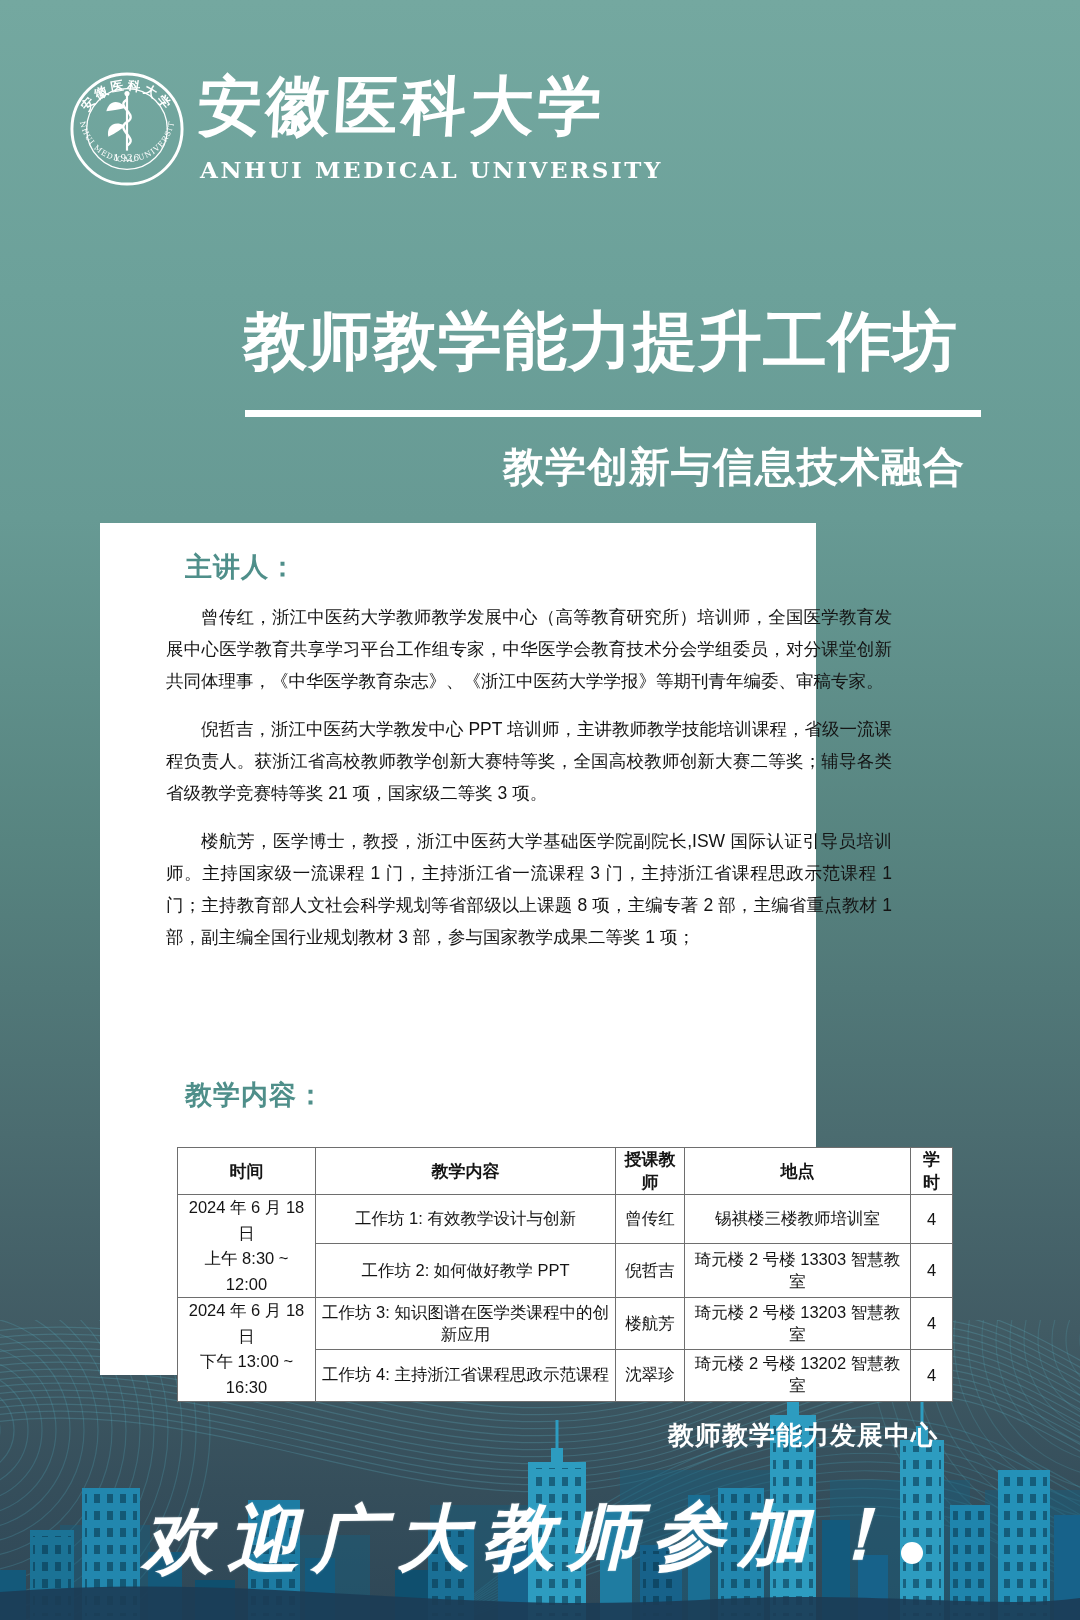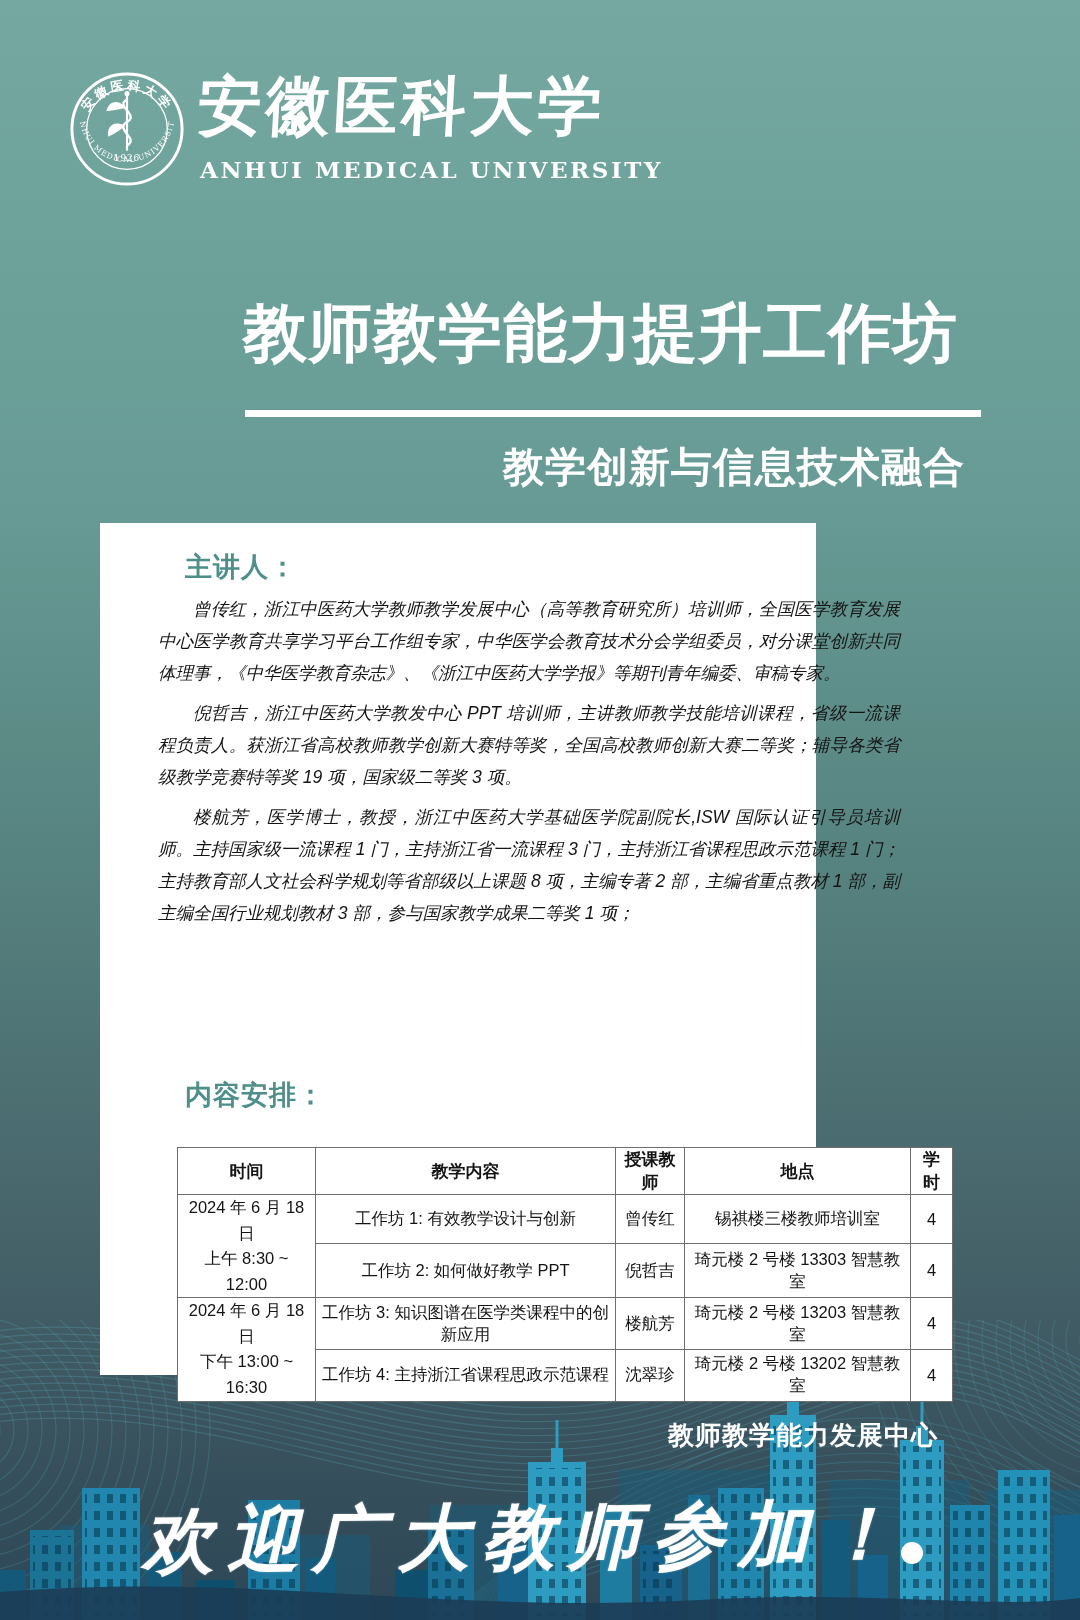--- a/index.html
+++ b/index.html
@@ -16,40 +16,40 @@
     font-family:"DejaVu Serif",serif;font-weight:900;font-size:64px;letter-spacing:4px;line-height:1;
     transform:skewX(-3deg);
   }
   .uni-en{
     position:absolute;left:200px;top:156px;color:#fff;
     font-family:"DejaVu Serif",serif;font-weight:700;font-size:23px;letter-spacing:2.6px;
   }
   
   .banner{position:absolute;left:0;top:0;width:100%;z-index:2;}
   .title{
-    position:absolute;right:122px;top:290px;margin:0;color:#fff;
+    position:absolute;right:122px;top:298px;margin:0;color:#fff;
     font-size:64px;font-weight:900;letter-spacing:1px;white-space:nowrap;
   }
   .rule{position:absolute;left:245px;top:410px;width:736px;height:7px;background:#fff;}
   .subtitle{
     position:absolute;right:99px;top:424px;margin:16px;color:#fff;
     font-size:41px;font-weight:600;letter-spacing:1px;white-space:nowrap;
   }
   
   .card{
     position:absolute;left:100px;top:523px;width:716px;height:852px;background:#ffffff;z-index:3;
   }
   .sec{margin:0;position:absolute;color:#4f8f8a;font-size:27px;font-weight:800;letter-spacing:1px;}
   .sec.speakers{left:85px;top:26px;}
   .sec.schedule{left:85px;top:554px;}
   .paras{
     position:absolute;left:50px;top:62px;width:758px;
     font-size:17.5px;line-height:32px;color:#141414;text-align:justify;
   }
-  .paras p{margin:8px;text-indent:2em;font-style:italic;}
+  .paras p{margin:16px;text-indent:2em;}
   table.sched{
     position:absolute;left:53px;top:624px;width:775px;border-collapse:collapse;table-layout:fixed;
     background:#fff;color:#141414;margin-left:24px;
   }
   table.sched th,table.sched td{
     border:1px solid #6e6e6e;text-align:center;vertical-align:middle;padding:0 4px;
   }
   table.sched th{font-size:17px;font-weight:700;height:40px;}
   table.sched td{font-size:16.5px;height:40px;}
   td.timecell div{line-height:1.55;font-size:16.5px;}
@@ -223,24 +223,24 @@
   <div class="banner">
     <h1 class="title">教师教学能力提升工作坊</h1>
     <div class="rule"></div>
     <h2 class="subtitle">教学创新与信息技术融合</h2>
   </div>
 
   <section class="card">
     <h3 class="sec speakers">主讲人：</h3>
     <div class="paras">
         <p>曾传红，浙江中医药大学教师教学发展中心（高等教育研究所）培训师，全国医学教育发展中心医学教育共享学习平台工作组专家，中华医学会教育技术分会学组委员，对分课堂创新共同体理事，《中华医学教育杂志》、《浙江中医药大学学报》等期刊青年编委、审稿专家。</p>
-        <p>倪哲吉，浙江中医药大学教发中心 PPT 培训师，主讲教师教学技能培训课程，省级一流课程负责人。获浙江省高校教师教学创新大赛特等奖，全国高校教师创新大赛二等奖；辅导各类省级教学竞赛特等奖 19 项，国家级二等奖 3 项。</p>
+        <p>倪哲吉，浙江中医药大学教发中心 PPT 培训师，主讲教师教学技能培训课程，省级一流课程负责人。获浙江省高校教师教学创新大赛特等奖，全国高校教师创新大赛二等奖；辅导各类省级教学竞赛特等奖 21 项，国家级二等奖 3 项。</p>
         <p>楼航芳，医学博士，教授，浙江中医药大学基础医学院副院长,ISW 国际认证引导员培训师。主持国家级一流课程 1 门，主持浙江省一流课程 3 门，主持浙江省课程思政示范课程 1 门；主持教育部人文社会科学规划等省部级以上课题 8 项，主编专著 2 部，主编省重点教材 1 部，副主编全国行业规划教材 3 部，参与国家教学成果二等奖 1 项；</p>
       </div>
-    <h3 class="sec schedule">内容安排：</h3>
+    <h3 class="sec schedule">教学内容：</h3>
     <table class="sched">
       <colgroup>
         <col style="width:138px">
           <col style="width:300px">
           <col style="width:69px">
           <col style="width:226px">
           <col style="width:42px">
       </colgroup>
       <thead>
           <tr>

